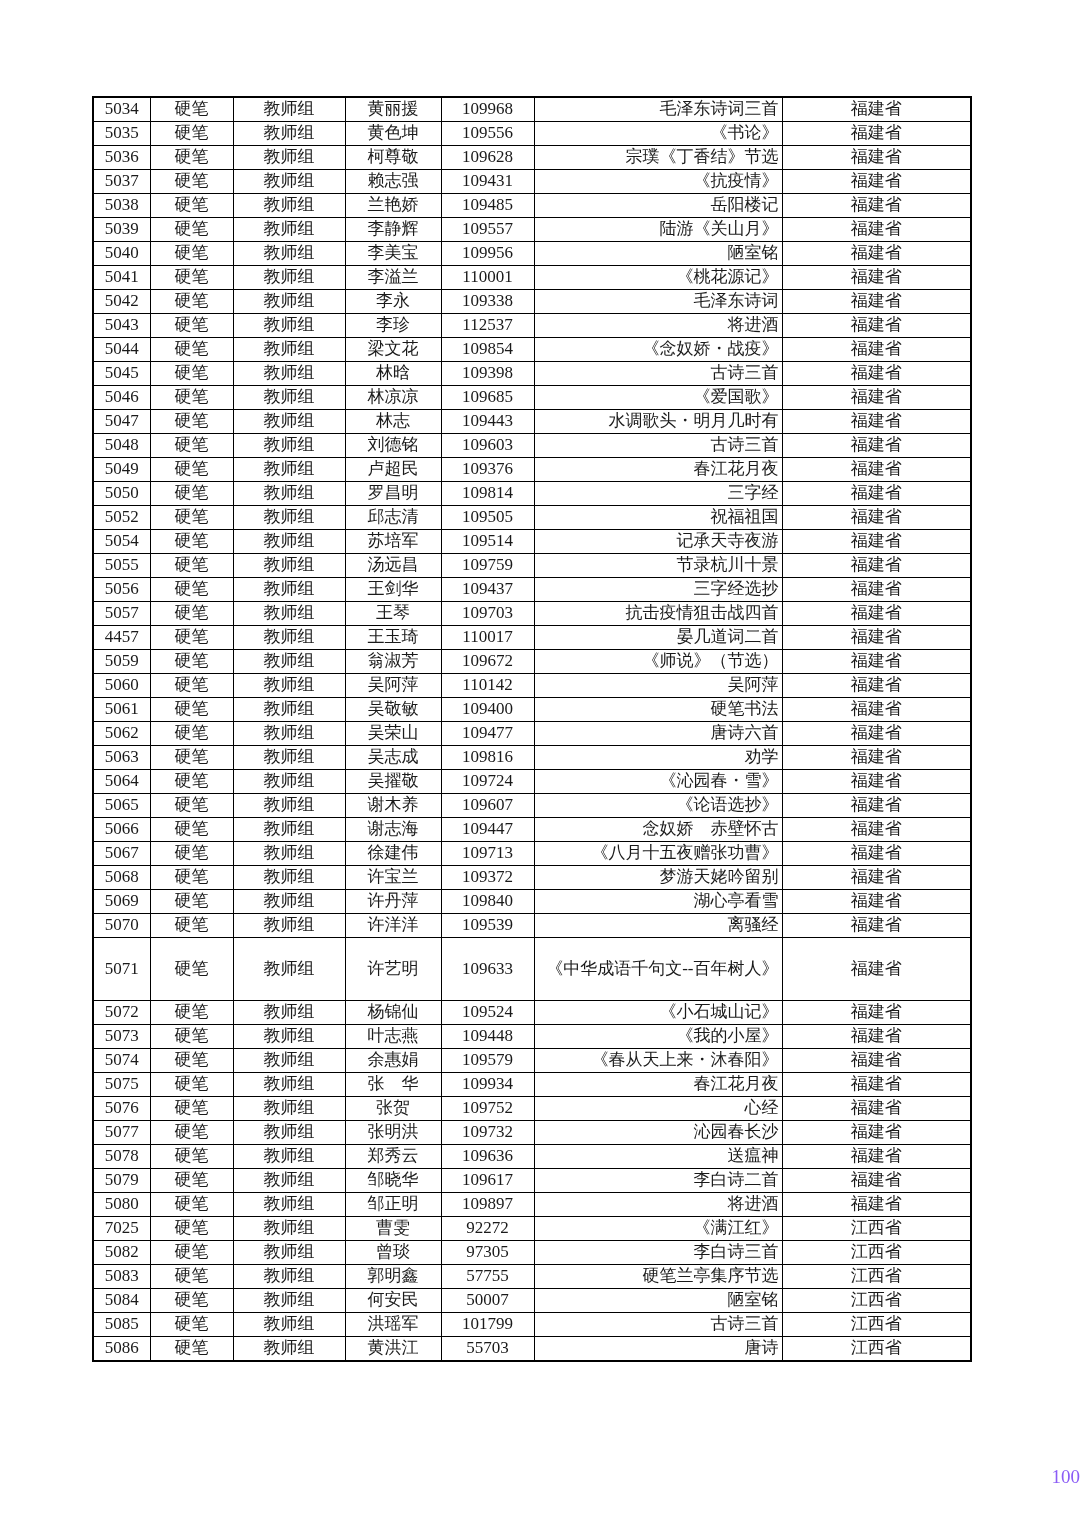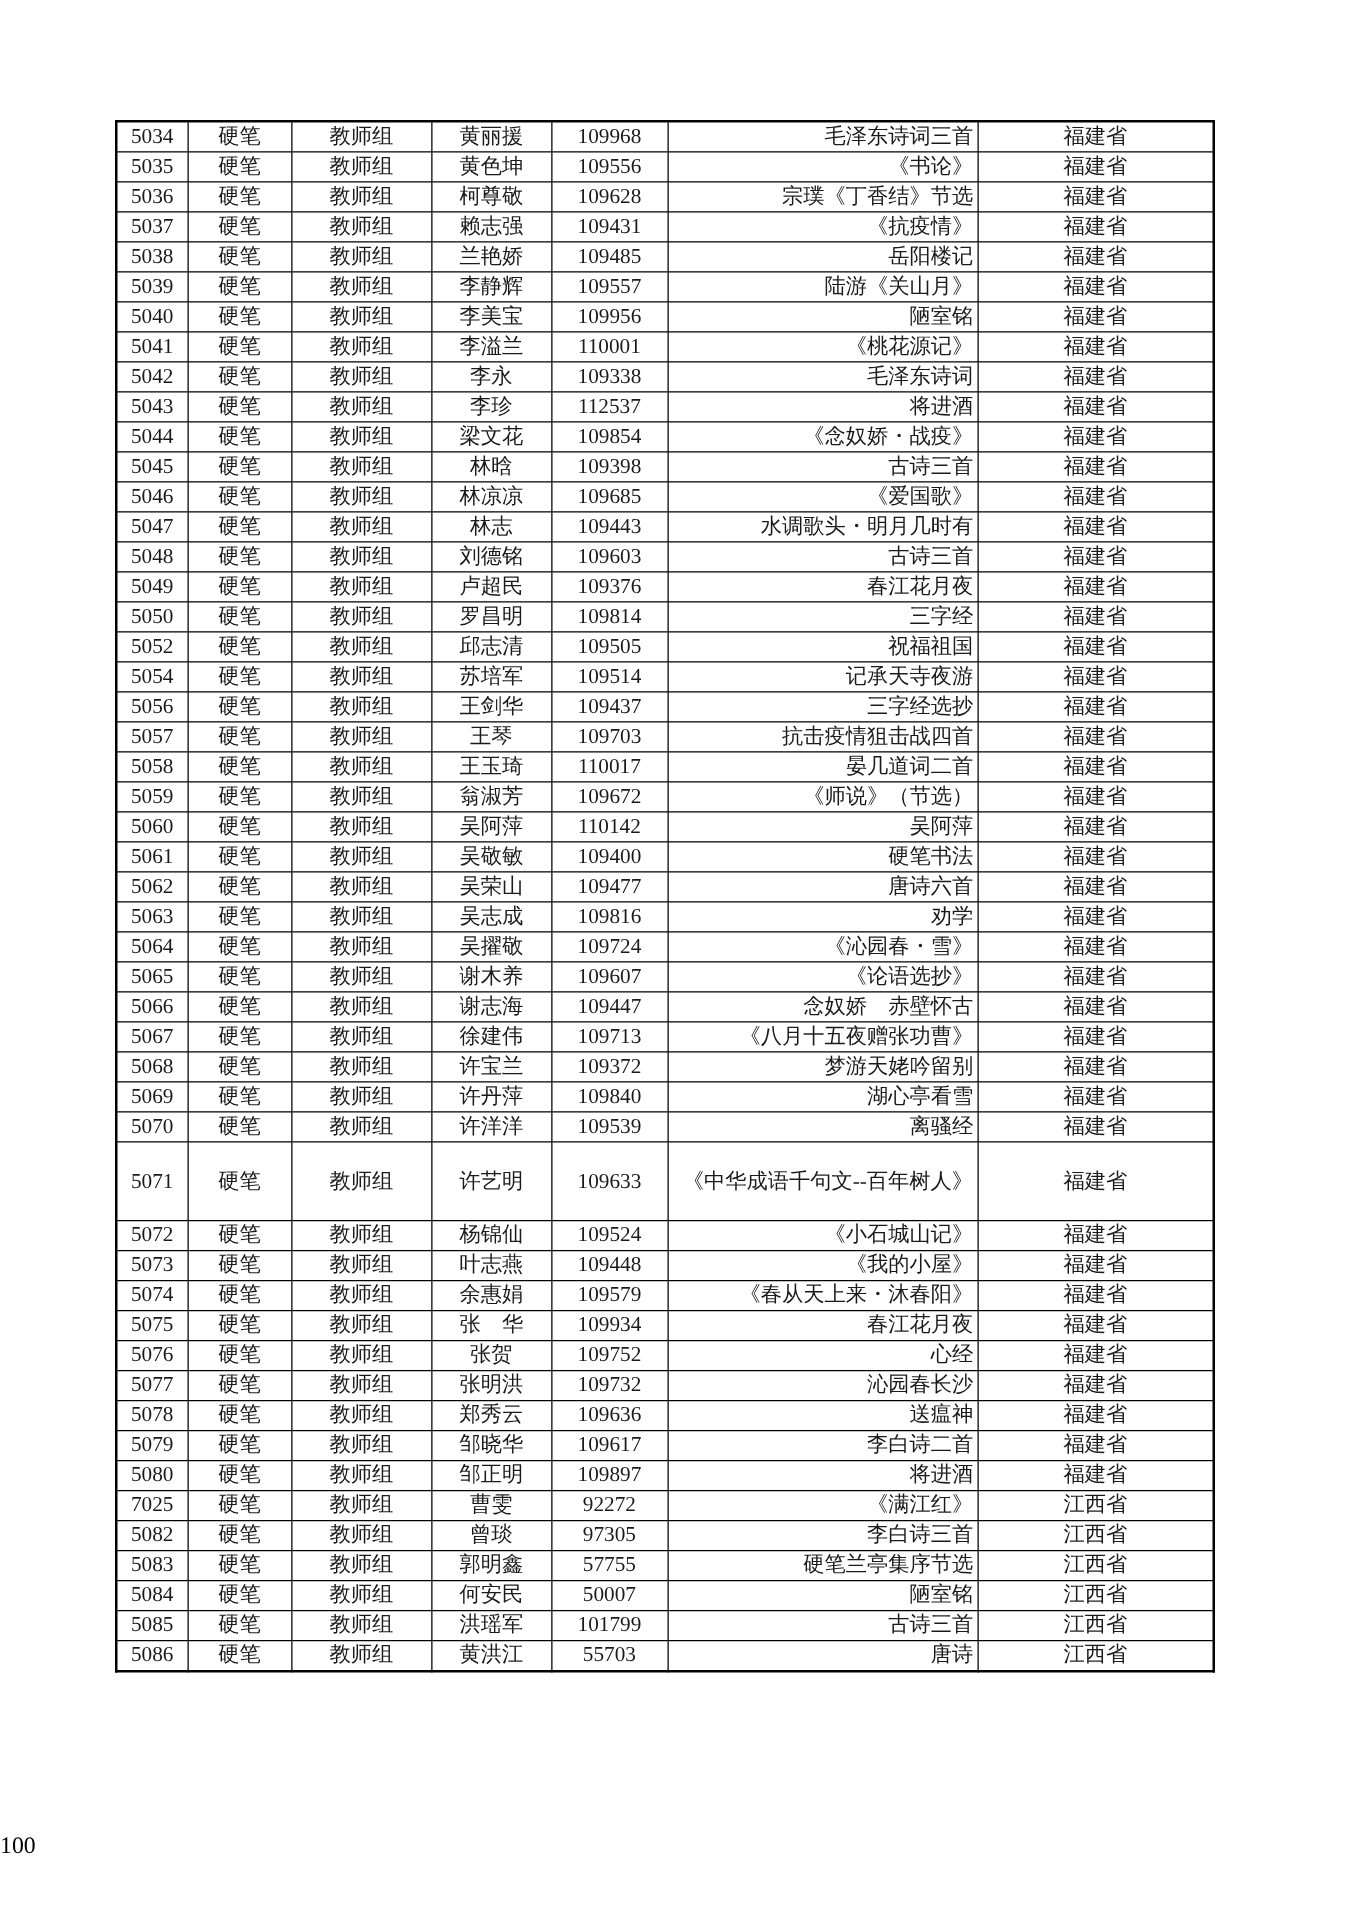--- a/index.html
+++ b/index.html
@@ -72,24 +72,24 @@
   }
   
   table.roster {
     border: 2px solid #000000;
   }
   #page-number {
     position: absolute;
     left: 0;
     top: 1466px;
     width: 1080px;
-    text-align: left;
+    text-align: right;
     font-size: 19px;
     font-family: "Liberation Serif", "DejaVu Serif", serif;
-    color: #000000;
+    color: #8b5cf6;
   }
 </style>
 </head>
 <body>
 
 <div id="page">
 
   <div id="table-wrap">
     <table class="roster">
       <colgroup>
@@ -267,39 +267,48 @@
           <tr>
             <td class="id">5054</td>
             <td class="cat">硬笔</td>
             <td class="group">教师组</td>
             <td class="name">苏培军</td>
             <td class="num">109514</td>
             <td class="work">记承天寺夜游</td>
             <td class="prov">福建省</td>
           </tr>
           <tr>
+            <td class="id">5055</td>
+            <td class="cat">硬笔</td>
+            <td class="group">教师组</td>
+            <td class="name">汤远昌</td>
+            <td class="num">109759</td>
+            <td class="work">节录杭川十景</td>
+            <td class="prov">福建省</td>
+          </tr>
+          <tr>
             <td class="id">5056</td>
             <td class="cat">硬笔</td>
             <td class="group">教师组</td>
             <td class="name">王剑华</td>
             <td class="num">109437</td>
             <td class="work">三字经选抄</td>
             <td class="prov">福建省</td>
           </tr>
           <tr>
             <td class="id">5057</td>
             <td class="cat">硬笔</td>
             <td class="group">教师组</td>
             <td class="name">王琴</td>
             <td class="num">109703</td>
             <td class="work">抗击疫情狙击战四首</td>
             <td class="prov">福建省</td>
           </tr>
           <tr>
-            <td class="id">5058</td>
+            <td class="id">4457</td>
             <td class="cat">硬笔</td>
             <td class="group">教师组</td>
             <td class="name">王玉琦</td>
             <td class="num">110017</td>
             <td class="work">晏几道词二首</td>
             <td class="prov">福建省</td>
           </tr>
           <tr>
             <td class="id">5059</td>
             <td class="cat">硬笔</td>

